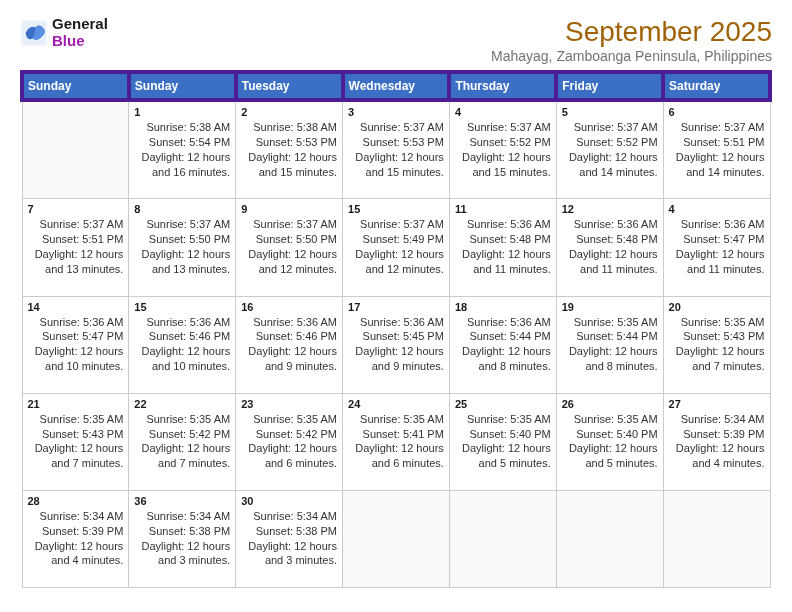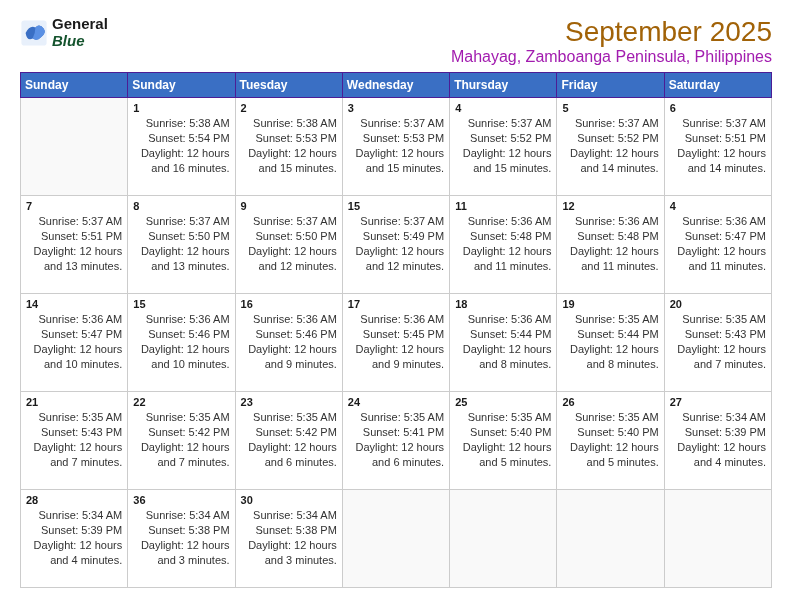--- a/index.html
+++ b/index.html
@@ -28,53 +28,52 @@
       align-items: center;
       gap: 4px;
     }
     .logo-text {
       font-size: 15px;
       font-weight: bold;
       color: #1a1a1a;
       line-height: 1.1;
     }
     .logo-text span {
-      color: #14532d;
-      font-style: italic;
+      color: #a21caf;
     }
     .logo-icon {
       width: 28px;
       height: 28px;
     }
     .title-block {
       text-align: right;
     }
     .month-title {
       font-size: 28px;
       font-weight: normal;
       color: #a16207;
     }
     .location {
-      font-size: 16px;
-      color: #a21caf;
+      font-size: 14px;
+      color: #737373;
     }
     .calendar {
       width: 100%;
       border-collapse: collapse;
       flex: 1;
       table-layout: fixed;
     }
     .calendar th {
       background: #3a6fc4;
       color: #fff;
       font-size: 12px;
       font-weight: bold;
       padding: 5px 4px;
       text-align: left;
-      border: 1px solid #4c1d95;
+      border: 4px solid #4c1d95;
     }
     .calendar td {
       border: 1px solid #ccc;
       vertical-align: top;
       padding: 4px 5px;
       font-size: 9.5px;
       color: #333;
       height: 82px;
       width: calc(100%/7);
     }

